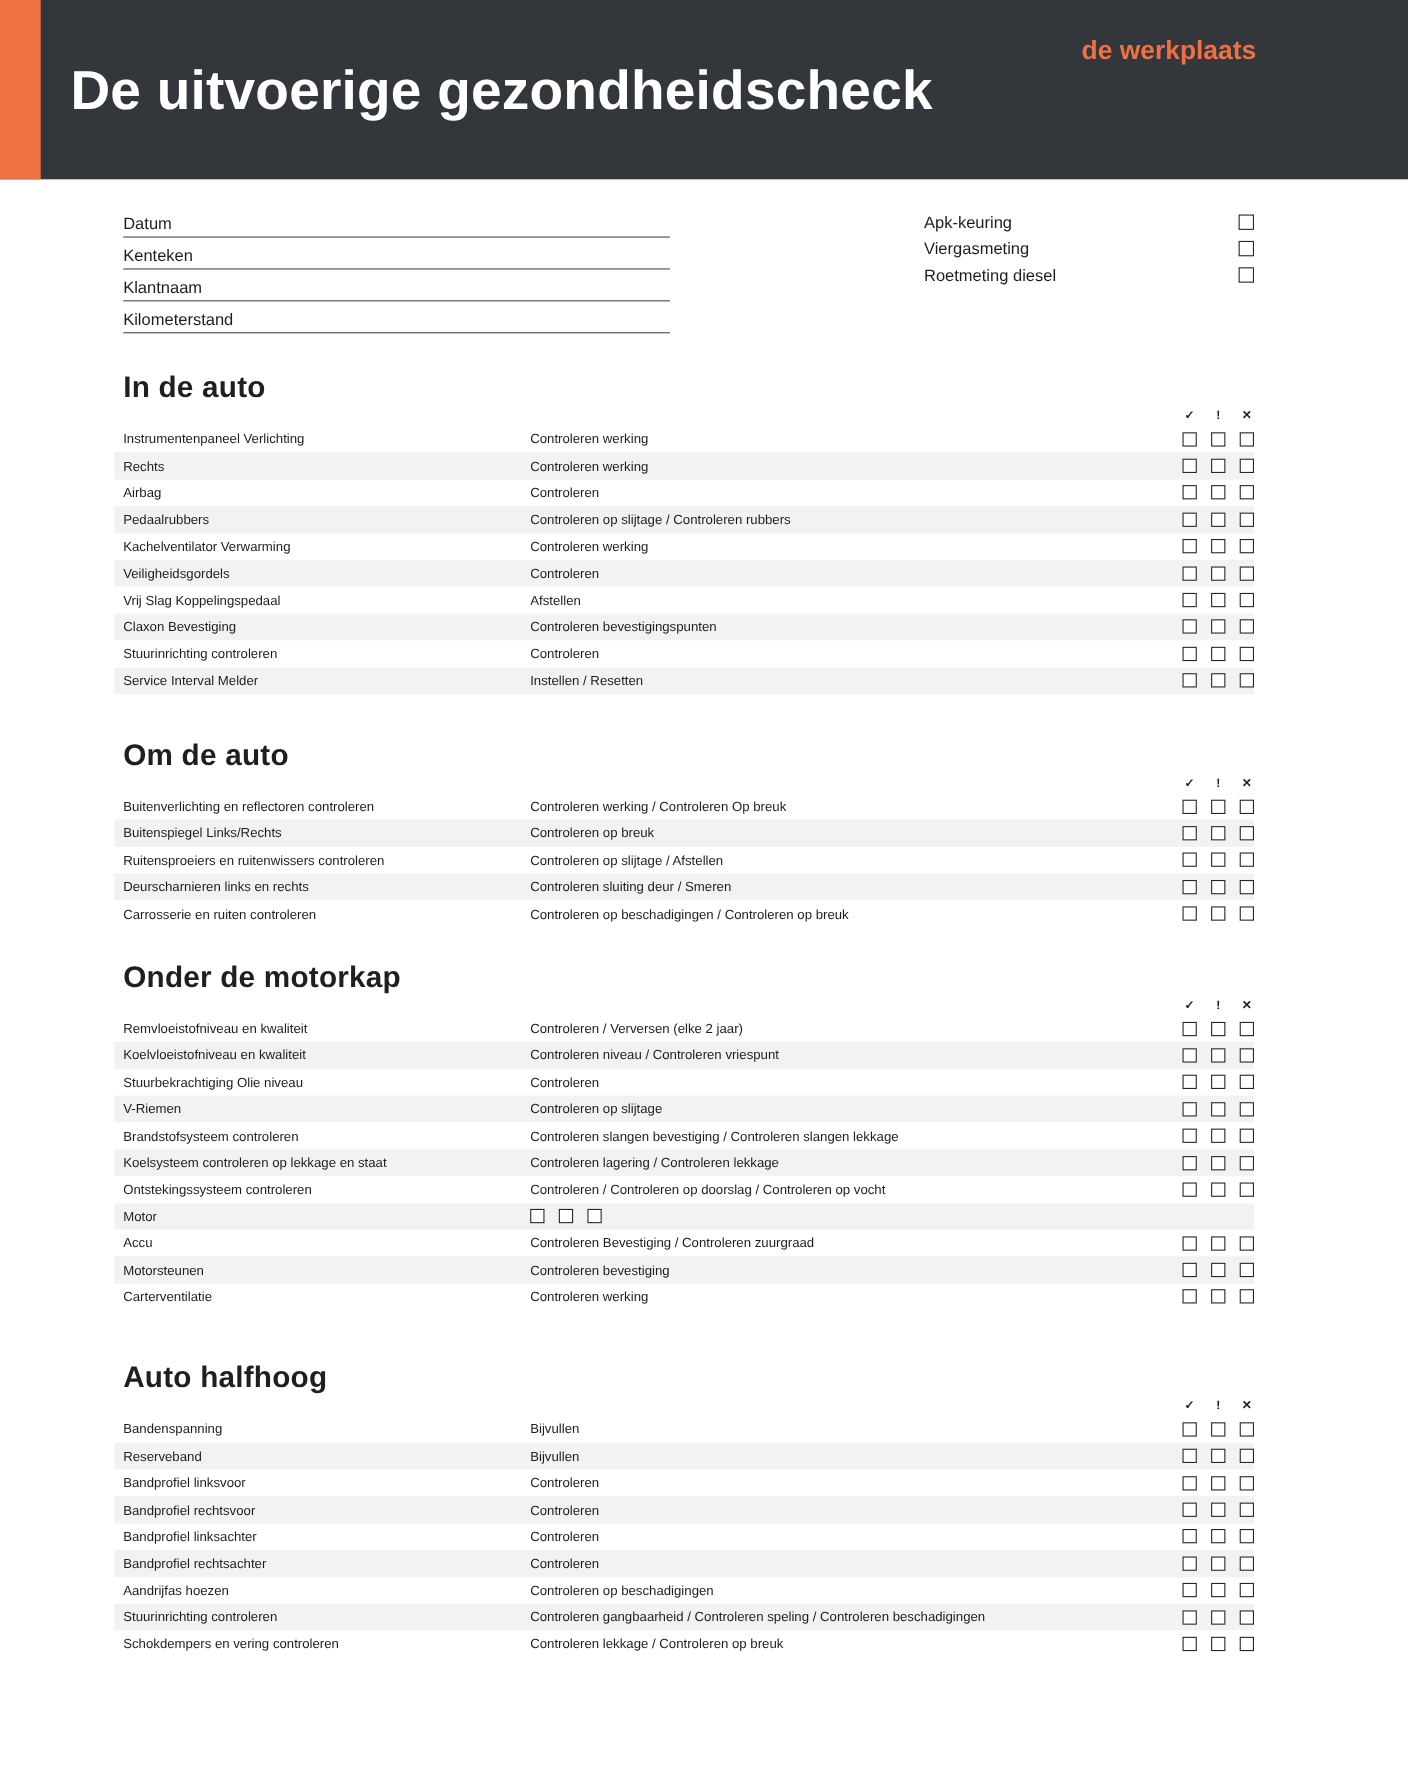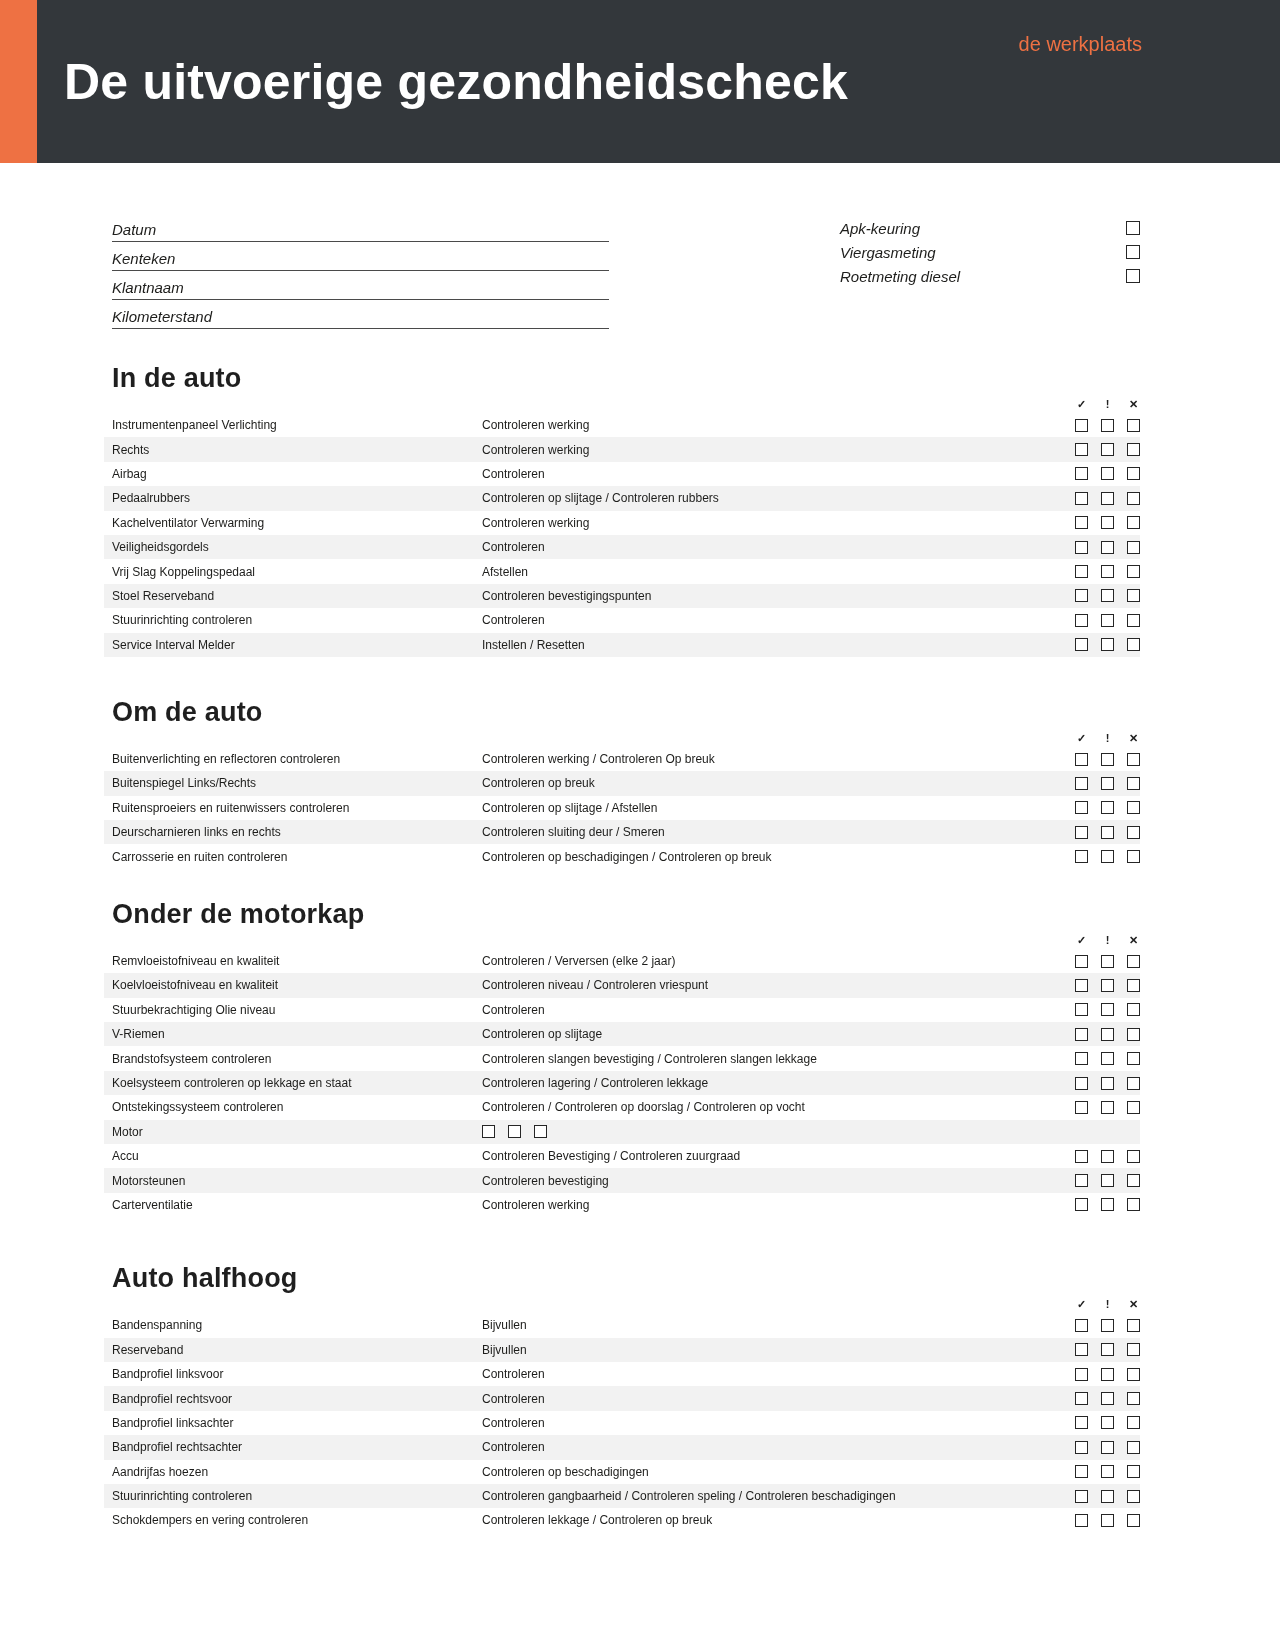--- a/index.html
+++ b/index.html
@@ -46,34 +46,33 @@
   }
   .logo-brand {
     font-size:41px;
     font-weight:bold;
     color:#ffffff;
     line-height:1.1;
     letter-spacing:-0.5px;
   }
   .logo-brand::first-letter { color:var(--orange); }
   .logo-sub {
-    font-size:20px;
-    font-weight:normal;
+    font-size:24px;
+    font-weight:bold;
     color:var(--orange);
     margin-top:-3px;
   }
 
   
   .content { margin:0 140px 0 104px; }
 
   .form-area {
     display:flex;
     justify-content:space-between;
-    margin-top:50px;
-    font-style:italic;
+    margin-top:24px;
   }
   .fields { width:497px; margin-left:8px; }
   .field-row {
     height:29px;
     border-bottom:1px solid #4a4a4a;
     display:flex;
     align-items:flex-end;
     cursor:text;
   }
   .field-label { font-size:15px; padding-bottom:3px; }
@@ -256,21 +255,21 @@
             <div class="row">
               <span class="col-item">Vrij Slag Koppelingspedaal</span>
               <span class="col-action">Afstellen</span>
               <span class="col-checks">
                 <span class="cb"></span>
                 <span class="cb"></span>
                 <span class="cb"></span>
               </span>
             </div>
             <div class="row">
-              <span class="col-item">Stoel Reserveband</span>
+              <span class="col-item">Claxon Bevestiging</span>
               <span class="col-action">Controleren bevestigingspunten</span>
               <span class="col-checks">
                 <span class="cb"></span>
                 <span class="cb"></span>
                 <span class="cb"></span>
               </span>
             </div>
             <div class="row">
               <span class="col-item">Stuurinrichting controleren</span>
               <span class="col-action">Controleren</span>

